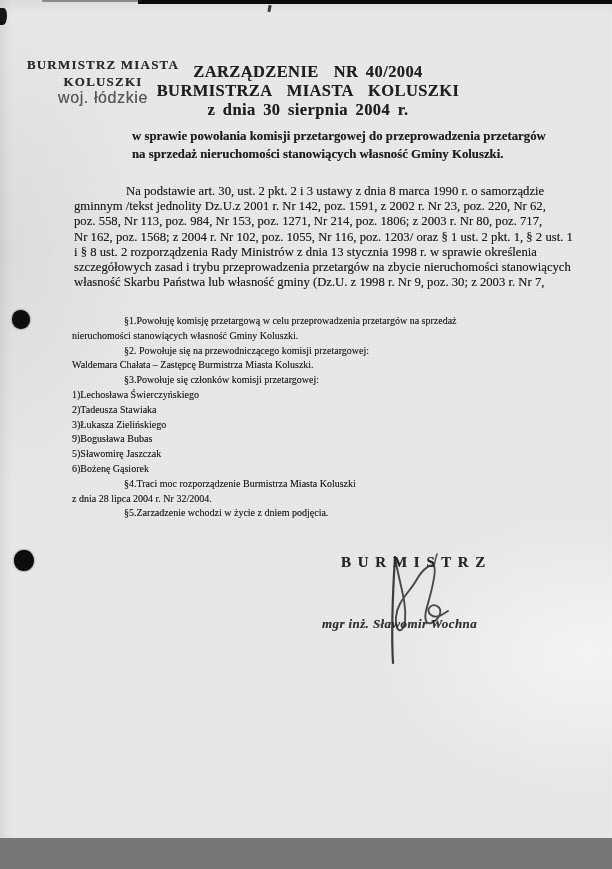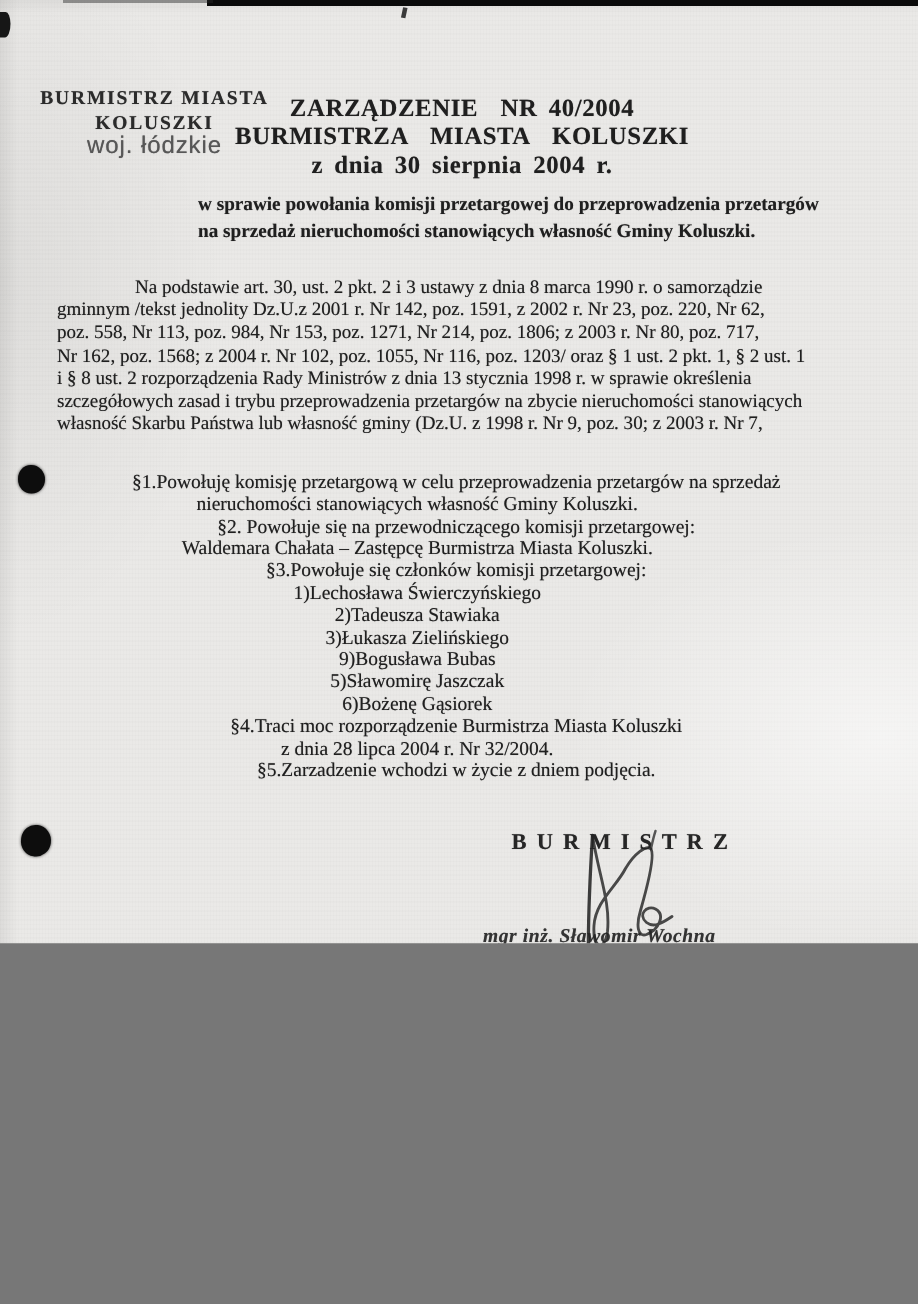--- a/index.html
+++ b/index.html
@@ -1,18 +1,18 @@
 <!DOCTYPE html>
 <html><head>
 <meta charset="utf-8">
 <style>
   html,body{margin:0;padding:0;background:#777;}
   .page{
     position:relative;
-    width:612px;height:629px;
+    width:612px;height:838px;
     margin:0 auto;
     background-color:#eae9e7;
     background-image:
       radial-gradient(ellipse 300px 200px at 96% 78%, rgba(255,255,255,.55), rgba(255,255,255,0) 70%),
       radial-gradient(ellipse 250px 400px at 0% 30%, rgba(0,0,0,.05), rgba(0,0,0,0) 60%),
       linear-gradient(to right, rgba(0,0,0,.06), rgba(0,0,0,0) 2%),
       linear-gradient(to bottom, rgba(0,0,0,.05), rgba(0,0,0,0) 1.5%),
       repeating-linear-gradient(0deg, rgba(0,0,0,.013) 0 1px, rgba(0,0,0,0) 1px 3px),
       repeating-linear-gradient(90deg, rgba(0,0,0,.013) 0 1px, rgba(0,0,0,0) 1px 2px);
     overflow:hidden;
@@ -32,22 +32,22 @@
   .letterhead{position:absolute;left:16px;top:56px;width:174px;text-align:center;}
   .lh-org{font-size:13px;font-weight:bold;letter-spacing:1.2px;line-height:17px;color:#2b2b2b;}
   .lh-region{font-family:"Liberation Sans", sans-serif;font-size:16px;line-height:16px;color:#575757;letter-spacing:.6px;}
   
   .title-block{position:absolute;left:2px;top:62px;width:612px;text-align:center;}
   .title-line{font-size:16.5px;font-weight:bold;line-height:19px;letter-spacing:.4px;word-spacing:3px;white-space:pre;}
   
   .subject{position:absolute;left:132px;top:128px;font-size:12.8px;font-weight:bold;line-height:17.5px;white-space:nowrap;}
   
   .legal{position:absolute;left:38px;top:184px;font-size:12.7px;line-height:15.2px;}
-  .provisions{position:absolute;left:36px;top:314px;font-size:13px;line-height:14.8px;text-align:center;}
-  .line{white-space:nowrap;}
+  .provisions{position:absolute;left:36px;top:314px;font-size:10px;line-height:14.8px;}
+  .line{white-space:nowrap;margin-left:36px;}
   .line.ind{padding-left:52px;}
   .line.b{font-weight:bold;}
   
   .sig-role{position:absolute;left:341px;top:554px;font-size:15px;font-weight:bold;letter-spacing:1.5px;white-space:pre;color:#262626;}
   .sig-name{position:absolute;left:322px;top:616px;font-size:13px;font-style:italic;font-weight:bold;letter-spacing:.4px;color:#333;white-space:nowrap;}
   .sig-scribble{position:absolute;left:381px;top:549px;width:70px;height:120px;}
 </style>
 </head>
 <body>
 

